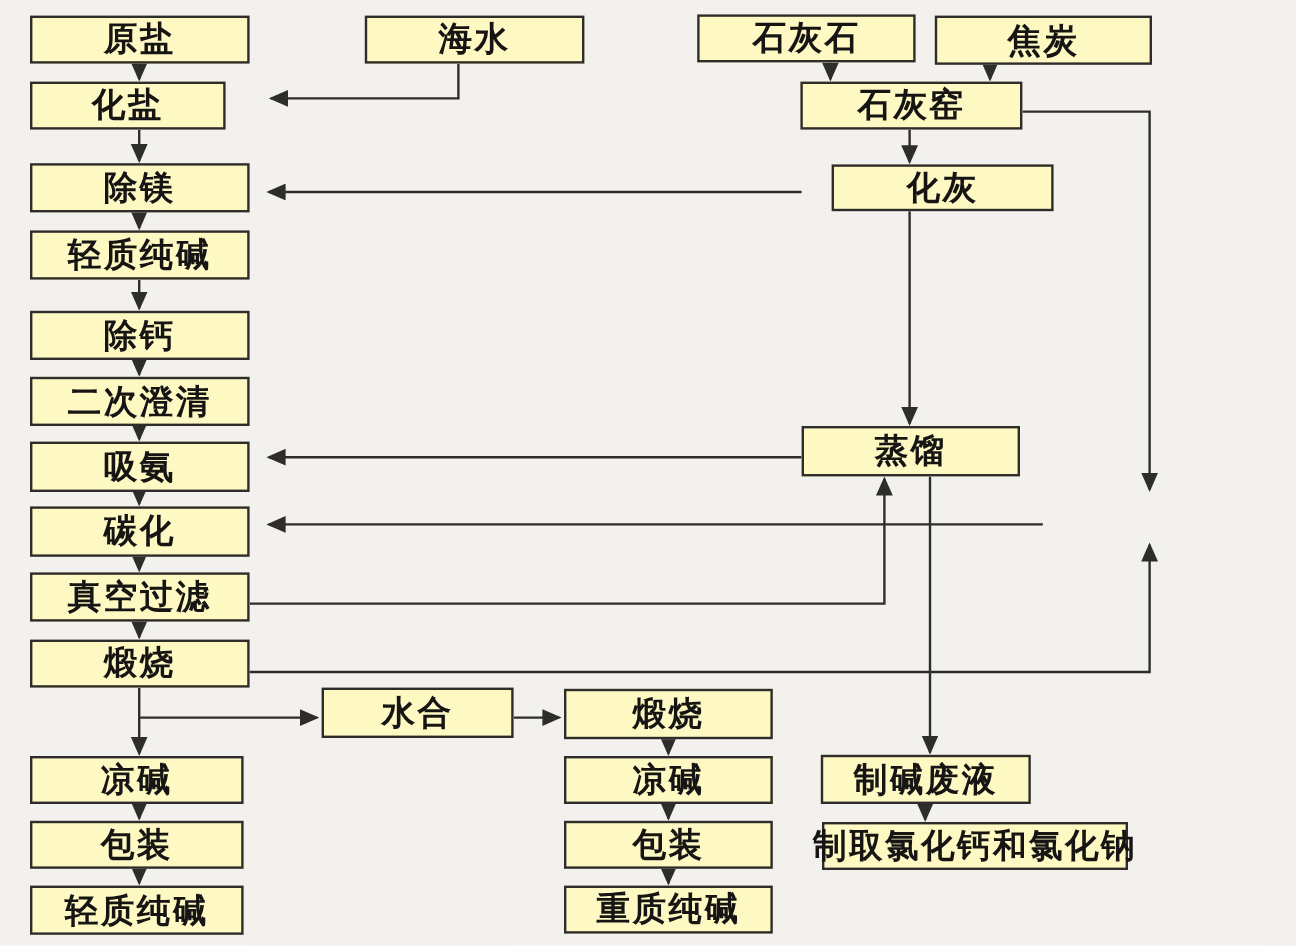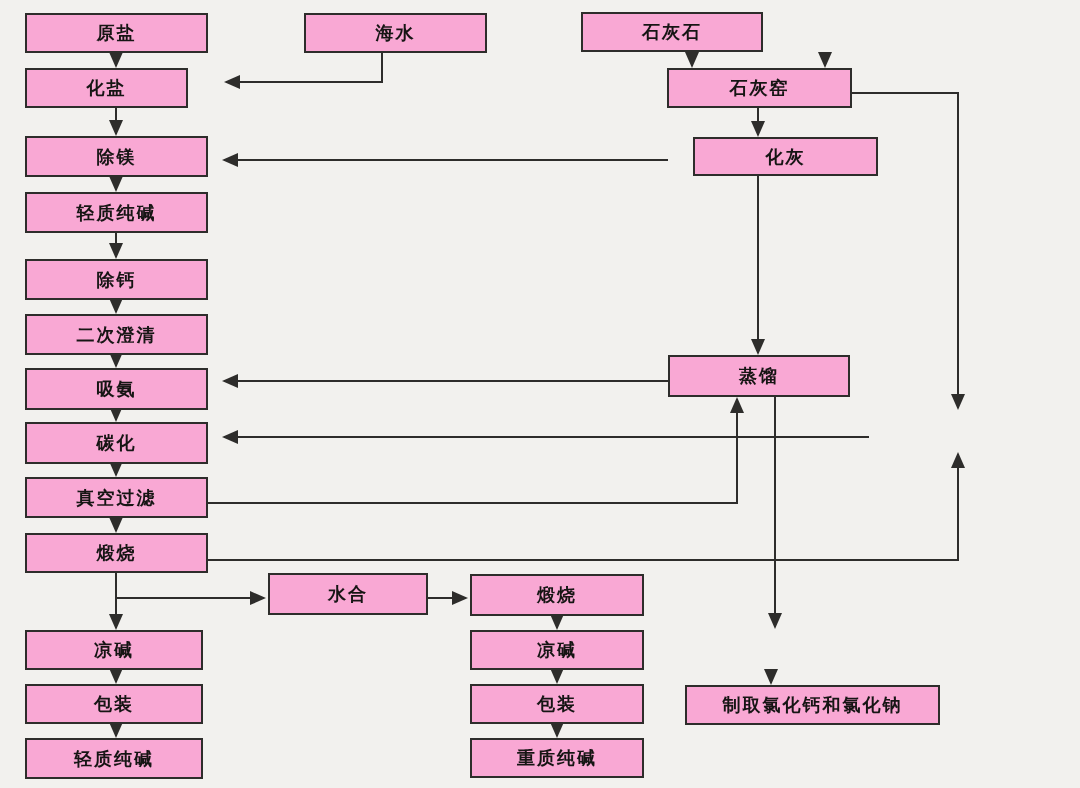--- a/index.html
+++ b/index.html
@@ -18,25 +18,25 @@
   }
   .edge-line {
     fill: none;
     stroke: #2e2d2b;
     stroke-width: 2;
   }
   .node {
     position: absolute;
     box-sizing: border-box;
     border: 2px solid #2e2d2b;
-    background: #f9a8d4;
+    background: #fef9c3;
     display: flex;
     align-items: center;
     justify-content: center;
-    font-size: 18px;
+    font-size: 28px;
     font-weight: bold;
     color: #161514;
     letter-spacing: 2px;
     white-space: nowrap;
   }
 </style>
 </head>
 <body>
 
 <div class="canvas">
@@ -75,34 +75,36 @@
       <polyline points="758,108 758,135" class="edge-line" marker-end="url(#arrow)"></polyline>
       <polyline points="852,93 958,93 958,408" class="edge-line" marker-end="url(#arrow)"></polyline>
       <polyline points="758,176 758,353" class="edge-line" marker-end="url(#arrow)"></polyline>
       <polyline points="775,397 775,627" class="edge-line" marker-end="url(#arrow)"></polyline>
       <polyline points="771,670 771,683" class="edge-line" marker-end="url(#arrow)"></polyline>
     </svg>
 
   <div class="node" style="left:25px;  top:13px;  width:183px; height:40px">原盐</div>
   <div class="node" style="left:304px; top:13px;  width:183px; height:40px">海水</div>
   <div class="node" style="left:581px; top:12px;  width:182px; height:40px">石灰石</div>
+  <div class="node" style="left:779px; top:13px;  width:181px; height:41px">焦炭</div>
   <div class="node" style="left:25px;  top:68px;  width:163px; height:40px">化盐</div>
   <div class="node" style="left:667px; top:68px;  width:185px; height:40px">石灰窑</div>
   <div class="node" style="left:25px;  top:136px; width:183px; height:41px">除镁</div>
   <div class="node" style="left:693px; top:137px; width:185px; height:39px">化灰</div>
   <div class="node" style="left:25px;  top:192px; width:183px; height:41px">轻质纯碱</div>
   <div class="node" style="left:25px;  top:259px; width:183px; height:41px">除钙</div>
   <div class="node" style="left:25px;  top:314px; width:183px; height:41px">二次澄清</div>
   <div class="node" style="left:668px; top:355px; width:182px; height:42px">蒸馏</div>
   <div class="node" style="left:25px;  top:368px; width:183px; height:42px">吸氨</div>
   <div class="node" style="left:25px;  top:422px; width:183px; height:42px">碳化</div>
   <div class="node" style="left:25px;  top:477px; width:183px; height:41px">真空过滤</div>
   <div class="node" style="left:25px;  top:533px; width:183px; height:40px">煅烧</div>
   <div class="node" style="left:268px; top:573px; width:160px; height:42px">水合</div>
   <div class="node" style="left:470px; top:574px; width:174px; height:42px">煅烧</div>
+  <div class="node" style="left:684px; top:629px; width:175px; height:41px">制碱废液</div>
   <div class="node" style="left:25px;  top:630px; width:178px; height:40px">凉碱</div>
   <div class="node" style="left:470px; top:630px; width:174px; height:40px">凉碱</div>
   <div class="node" style="left:25px;  top:684px; width:178px; height:40px">包装</div>
   <div class="node" style="left:470px; top:684px; width:174px; height:40px">包装</div>
   <div class="node" style="left:685px; top:685px; width:255px; height:40px">制取氯化钙和氯化钠</div>
   <div class="node" style="left:25px;  top:738px; width:178px; height:41px">轻质纯碱</div>
   <div class="node" style="left:470px; top:738px; width:174px; height:40px">重质纯碱</div>
 
 </div>
 

